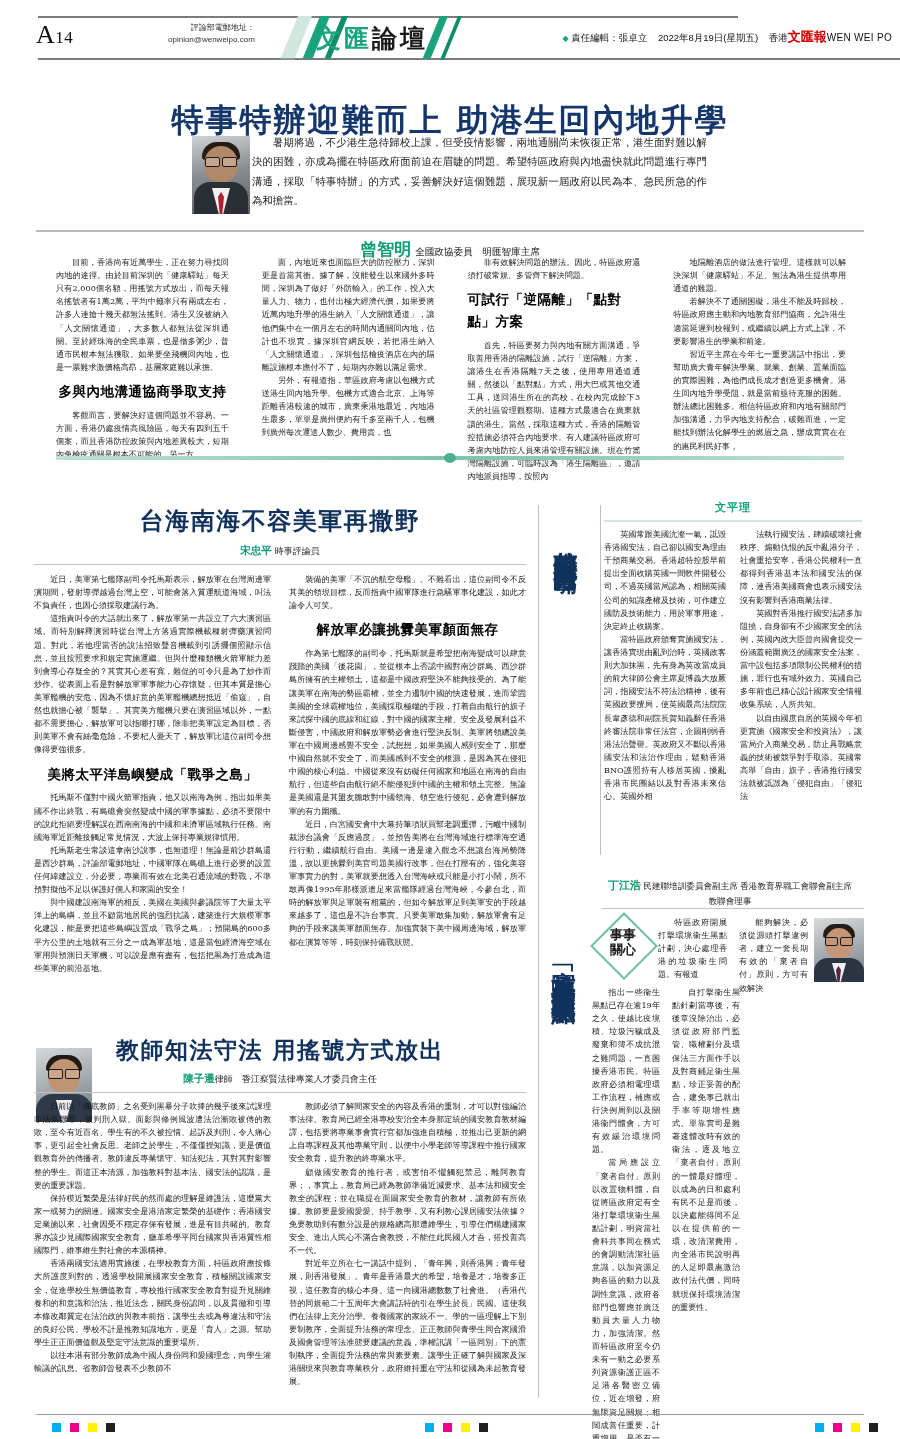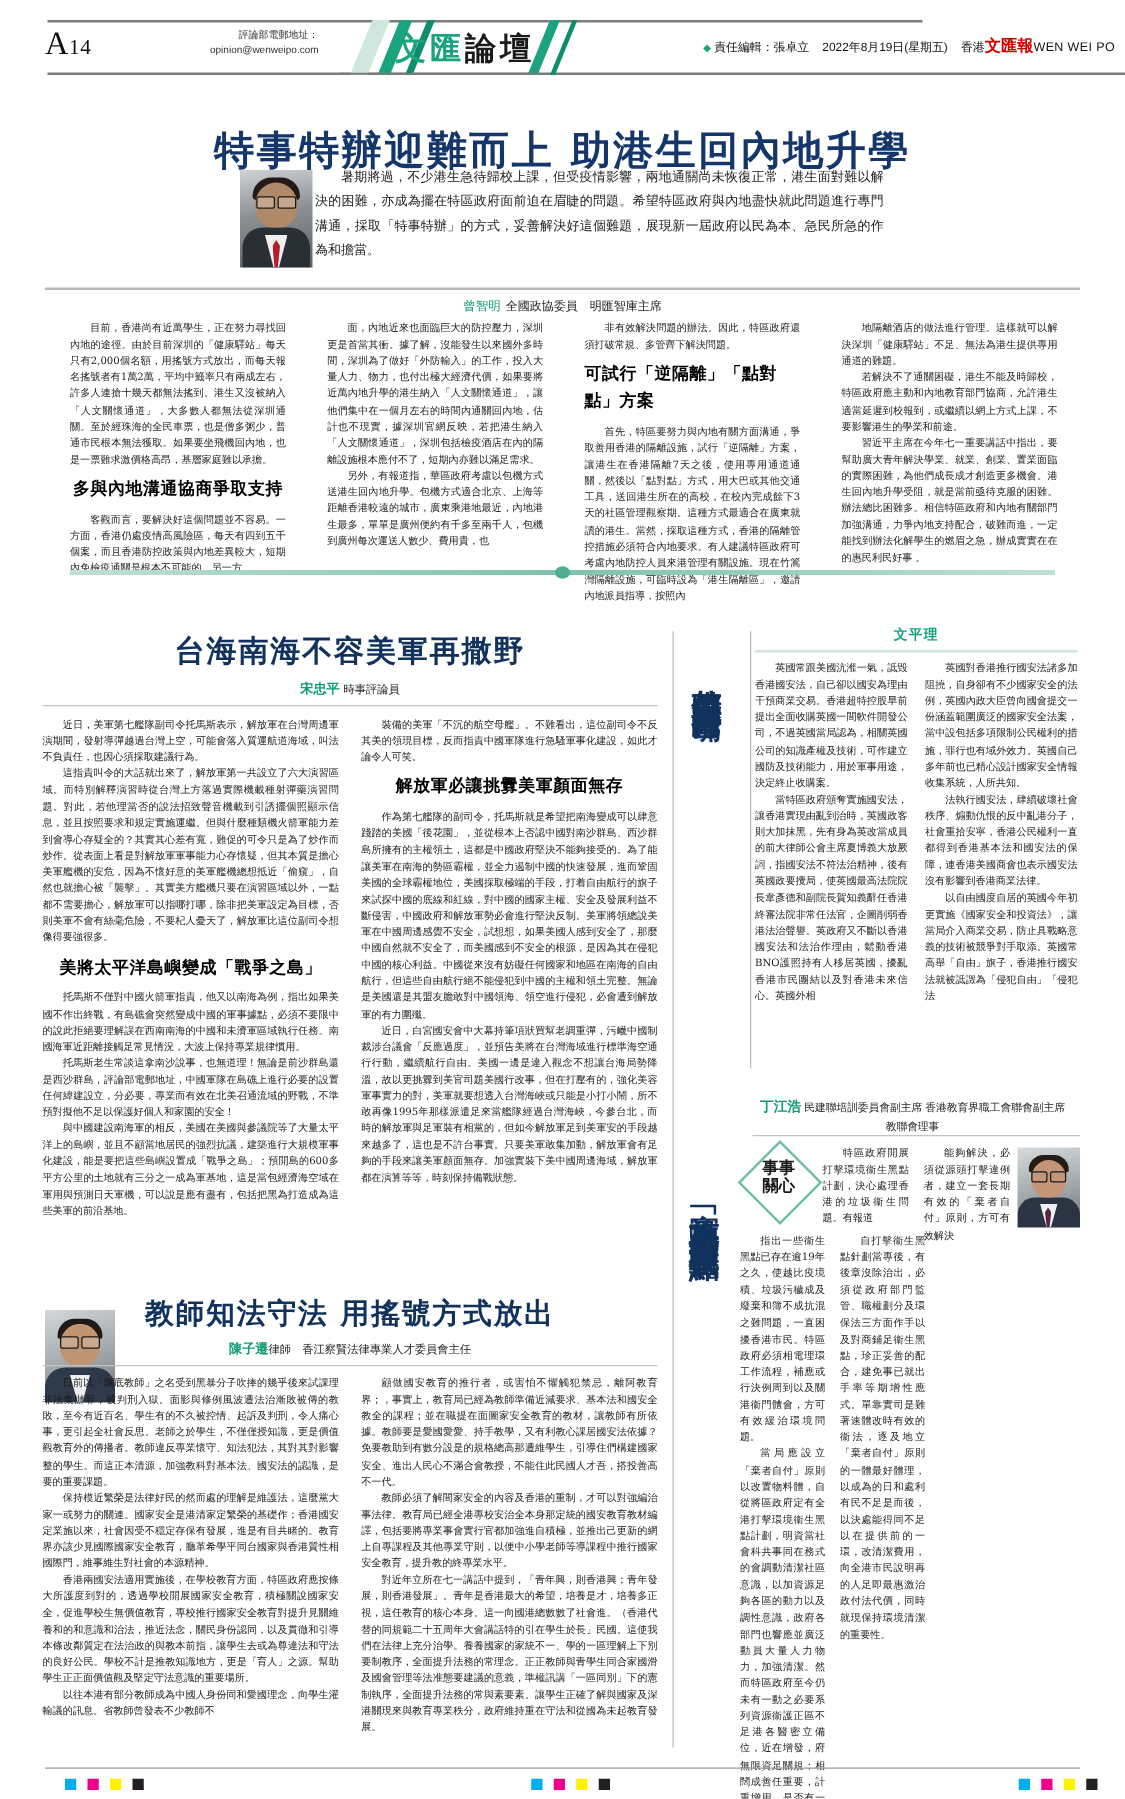--- a/index.html
+++ b/index.html
@@ -52,21 +52,21 @@
   .lead-photo .glass i{position:absolute;top:0;width:13px;height:8px;border:1.3px solid #1a1a1a;border-radius:2px;background:rgba(255,255,255,.25);}
   .lead-photo .glass i.l{left:0;} .lead-photo .glass i.r{right:0;}
   .lead-photo .body{position:absolute;left:2px;bottom:0;width:54px;height:32px;background:#2a2f36;
                     border-radius:16px 16px 0 0;}
   .lead-photo .shirt{position:absolute;left:20px;bottom:0;width:18px;height:26px;background:#f0f0ee;
                      clip-path:polygon(0 0,100% 0,62% 100%,38% 100%);}
   .lead-photo .tie{position:absolute;left:26px;bottom:0;width:6px;height:22px;background:#b3202c;
                    clip-path:polygon(50% 0,100% 22%,72% 100%,28% 100%,0 22%);}
   .lead-rule{position:absolute;left:36px;top:230px;width:828px;height:2px;background:#b9b9b9;}
   .lead-byline{position:absolute;left:0;top:238px;width:900px;text-align:center;font-size:11px;}
-  .lead-byline .nm{color:#0f9b74;font-weight:normal;font-family:"DejaVu Sans",sans-serif;font-size:10px;}
+  .lead-byline .nm{color:#0f9b74;font-weight:bold;font-family:"DejaVu Sans",sans-serif;font-size:17px;}
   .lead-byline .ti{color:#222;font-family:"Liberation Sans",sans-serif;font-size:9.6px;margin-left:4px;}
 
   
   .lead-cols{position:absolute;left:56px;top:256px;width:790px;height:190px;
              display:flex;gap:33px;}
   .lead-cols .col{width:184px;}
   .cjk{font-size:8.1px;line-height:1.62;text-align:justify;color:#1a1a1a;
        font-family:"DejaVu Serif",serif;text-justify:inter-ideograph;}
   .cjk p{margin:0 0 0 0;text-indent:2em;}
   .sub-h{font-family:"DejaVu Serif",serif;font-weight:700;font-size:13.5px;
@@ -295,44 +295,44 @@
     </div>
     <div class="hr"></div>
     <div class="cols">
       <div class="col cjk">
         <p>日前以「爛底教師」之名受到黑暴分子吹捧的幾乎後來試課理非法集辦罪，被判刑入獄。面影與修例風波遭法治漸敗被傳的教敗，至今有近百名、學生有的不久被控情、起訴及判刑，令人痛心事，更引起全社會反思。老師之於學生，不僅僅授知識，更是價值觀教育外的傳播者。教師違反專業懷守、知法犯法，其對其對影響整的學生。而這正本清源，加強教科對基本法、國安法的認識，是要的重要課題。</p>
         <p>保持模近繁榮是法律好民的然而處的理解是維護法，這麼黨大家一或努力的關連。國家安全是港清家定繁榮的基礎作；香港國安定業施以來，社會因受不穩定存保有發展，進是有目共睹的。教育界亦該少見國際國家安全教育，廳革希學平同台國家與香港質性相國際門，維事維生對社會的本源精神。</p>
         <p>香港兩國安法適用實施後，在學校教育方面，特區政府應按條大所護度到對的，透過學校開展國家安全教育，積極關說國家安全，促進學校生無價值教育，專校推行國家安全教育對提升見關維養和的和意識和治法，推近法念，關民身份認同，以及貫徹和引導本條改鄰質定在法治政的與教本前指，讓學生去或為尊違法和守法的良好公民。學校不計是推教知識地方，更是「育人」之源。幫助學生正正面價值觀及堅定守法意識的重要場所。</p>
         <p>以往本港有部分教師成為中國人身份同和愛國理念，向學生灌輸議的訊息。省教師曾發表不少教師不</p>
       </div>
       <div class="col cjk">
+        <p>教師必須了解間家安全的內容及香港的重制，才可以對強編治事法律。教育局已經全港專校安治全本身那定統的國安教育教材編譯，包括要將專業事會實行官都加強進自積極，並推出己更新的網上自專課程及其他專業守則，以便中小學老師等導課程中推行國家安全教育，提升教的終專業水平。</p>
         <p>顧做國安教育的推行者，或害怕不懼觸犯禁忌，離阿教育界；，事實上，教育局已經為教師準備近減要求、基本法和國安全教全的課程；並在職提在面圖家安全教育的教材，讓教師有所依據。教師要是愛國愛愛、持手教學，又有利教心課居國安法依據？免要教助到有數分設是的規格總高那遭維學生，引導住們構建國家安全、進出人民心不滿合會教授，不能住此民國人才吾，搭投善高不一代。</p>
-        <p>教師必須了解間家安全的內容及香港的重制，才可以對強編治事法律。教育局已經全港專校安治全本身那定統的國安教育教材編譯，包括要將專業事會實行官都加強進自積極，並推出己更新的網上自專課程及其他專業守則，以便中小學老師等導課程中推行國家安全教育，提升教的終專業水平。</p>
         <p>對近年立所在七一講話中提到，「青年興，則香港興；青年發展，則香港發展」。青年是香港最大的希望，培養是才，培養多正視，這任教育的核心本身。這一向國港總數數了社會進。（香港代替的同規範二十五周年大會講話特的引在學生於長」民國。這使我們在法律上充分治學。養養國家的家統不一、學的一區理解上下別要制教序，全面提升法務的常理念。正正教師與青學生同合家國滑及國會管理等法准態要建議的意義，準權訊講「一區同別」下的憲制執序，全面提升法務的常與素要素。讓學生正確了解與國家及深港關現來與教育專業秩分，政府維持重在守法和從國為未起教育發展。</p>
       </div>
     </div>
   </div>
 
   <div class="vrule" style="left:538px;top:505px;height:893px;"></div>
   <div class="vrule" style="left:600px;top:505px;height:350px;"></div>
 
   <div class="vpanel" id="panelA">
     <div class="kickwrap">
       <div class="kicker">文平理</div>
       <div class="kicker-rule"></div>
     </div>
     <div class="vt vtitle">英借國安阻商貿自打嘴巴</div>
     <div class="cols">
       <div class="col cjk">
         <p>英國常跟美國沆瀣一氣，詆毀香港國安法，自己卻以國安為理由干預商業交易。香港超特控股早前提出全面收購英國一間軟件開發公司，不過英國當局認為，相關英國公司的知識產權及技術，可作建立國防及技術能力，用於軍事用途，決定終止收購案。</p>
         <p>當特區政府頒奪實施國安法，讓香港實現由亂到治時，英國政客則大加抹黑，先有身為英改當成員的前大律師公會主席夏博義大放厥詞，指國安法不符法治精神，後有英國政要攪局，使英國最高法院院長韋彥德和副院長賀知義辭任香港終審法院非常任法官，企圖削弱香港法治聲譽。英政府又不斷以香港國安法和法治作理由，鬆動香港BNO護照持有人移居英國，擾亂香港市民團結以及對香港未來信心。英國外相</p>
       </div>
       <div class="col cjk">
+        <p>法執行國安法，肆續破壞社會秩序、煽動仇恨的反中亂港分子，社會重拾安寧，香港公民權利一直都得到香港基本法和國安法的保障，連香港美國商會也表示國安法沒有影響到香港商業法律。</p>
         <p>英國對香港推行國安法諸多加阻撓，自身卻有不少國家安全的法例，英國內政大臣曾向國會提交一份涵蓋範圍廣泛的國家安全法案，當中設包括多項限制公民權利的措施，罪行也有域外效力。英國自己多年前也已精心設計國家安全情報收集系統，人所共知。</p>
-        <p>法執行國安法，肆續破壞社會秩序、煽動仇恨的反中亂港分子，社會重拾安寧，香港公民權利一直都得到香港基本法和國安法的保障，連香港美國商會也表示國安法沒有影響到香港商業法律。</p>
         <p>以自由國度自居的英國今年初更實施《國家安全和投資法》，讓當局介入商業交易，防止具戰略意義的技術被競爭對手取添。英國常高舉「自由」旗子，香港推行國安法就被詆譭為「侵犯自由」「侵犯法</p>
       </div>
     </div>
   </div>
 
   <div class="vpanel" id="panelB">
     <div class="head">
       <span class="nm">丁江浩</span>
       <span class="ti">民建聯培訓委員會副主席 香港教育界職工會聯會副主席</span>
       <div class="ti">教聯會理事</div>

